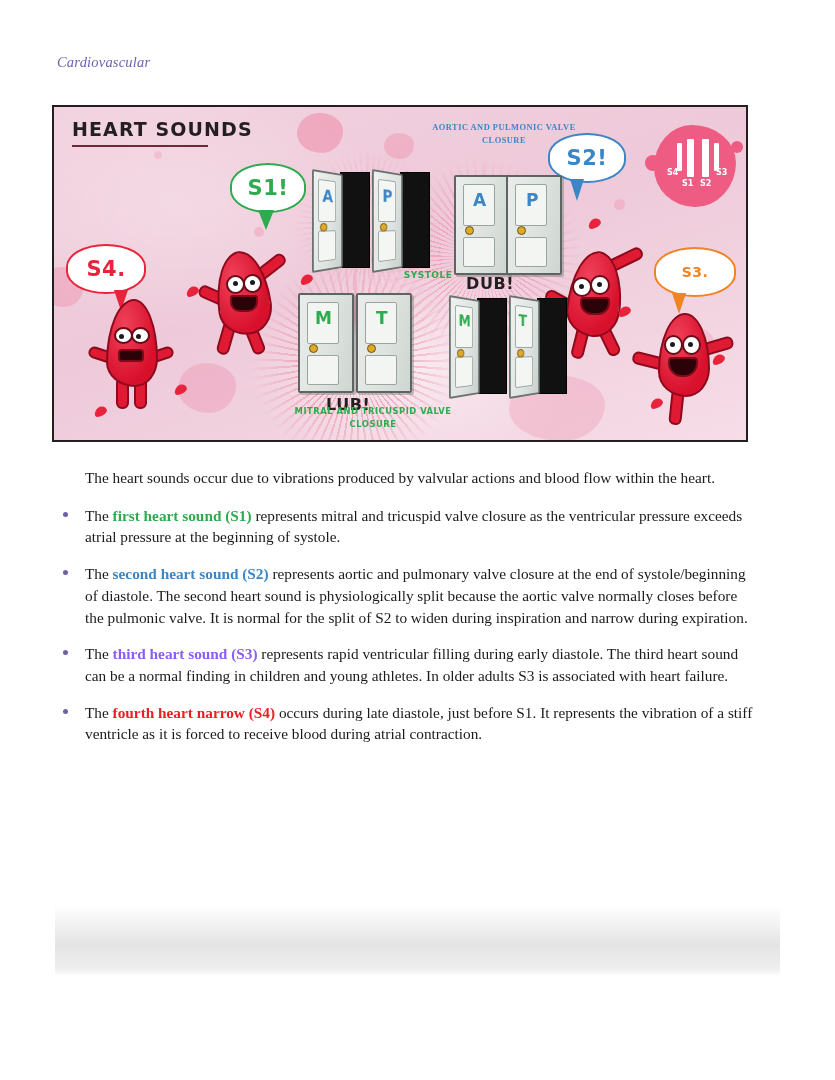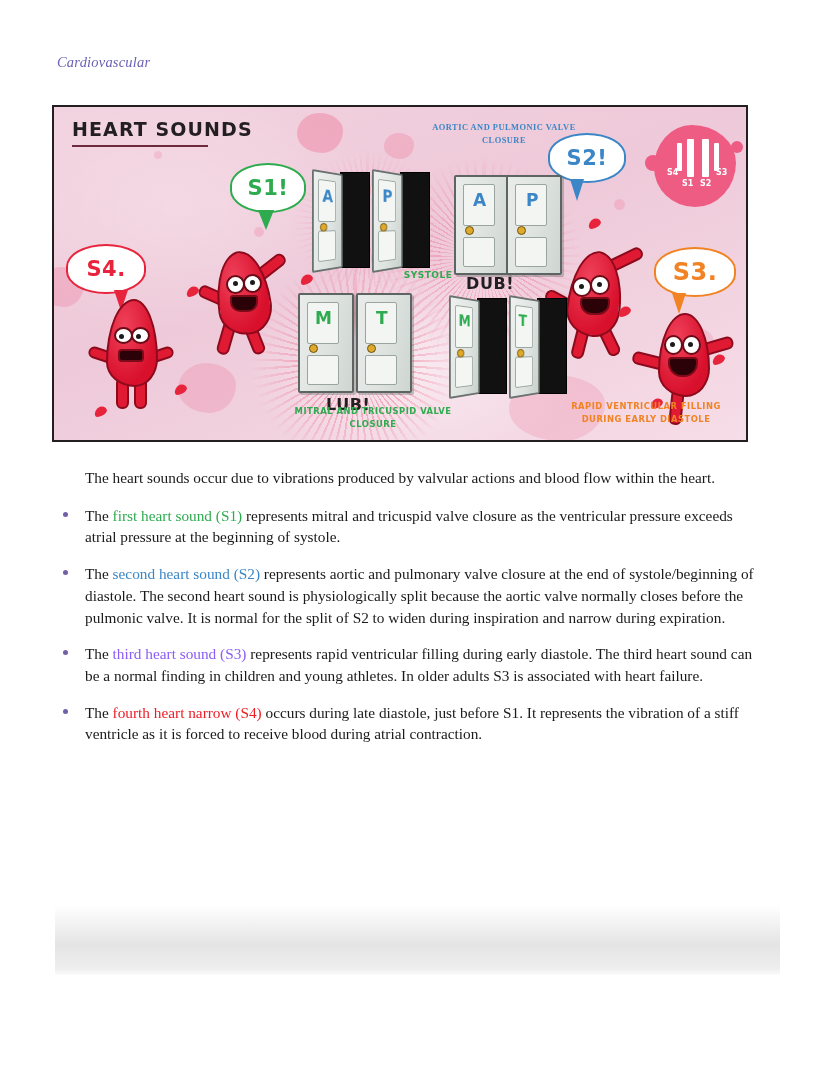--- a/index.html
+++ b/index.html
@@ -272,21 +272,21 @@
     position: relative;
     padding-left: 28px;
     margin-bottom: 15px;
   }
   .bullets li .bl {
     position: absolute; left: 6px; top: 7px;
     width: 5px; height: 5px;
     border-radius: 50%;
     background: #7160a8;
   }
-  .hl { font-weight: normal; }
+  .hl { font-weight: bold; }
 
   
   .footer {
     position: absolute; left: 0; top: 975px;
     width: 835px; height: 105px;
     background: #ffffff;
   }
 </style>
 </head>
 <body>
@@ -340,21 +340,21 @@
       <span style="color:#3b86c6;font-size:21px;">S2!</span>
       <span class="tail" style="left:20px;bottom:-20px;border-left:7px solid transparent;border-right:7px solid transparent;border-top:22px solid #3b86c6;"></span>
     </div>
 
     <div class="bubble" style="left:12px;top:137px;width:76px;height:46px;border-color:#e8243c;">
       <span style="color:#e8243c;font-size:21px;">S4.</span>
       <span class="tail" style="right:16px;bottom:-19px;border-left:7px solid transparent;border-right:7px solid transparent;border-top:21px solid #e8243c;"></span>
     </div>
 
     <div class="bubble" style="left:600px;top:140px;width:78px;height:46px;border-color:#f18324;">
-      <span style="color:#f18324;font-size:24px;">S3.</span>
+      <span style="color:#f18324;font-size:14px;">S3.</span>
       <span class="tail" style="left:16px;bottom:-19px;border-left:7px solid transparent;border-right:7px solid transparent;border-top:21px solid #f18324;"></span>
     </div>
 
     <div class="charac" style="left:36px;top:186px;width:90px;height:120px;">
       <div class="limb" style="left:26px;top:84px;width:9px;height:28px;"></div>
       <div class="limb" style="left:44px;top:84px;width:9px;height:28px;"></div>
       <div class="limb" style="left:-2px;top:56px;width:24px;height:8px;transform:rotate(18deg);"></div>
       <div class="limb" style="left:56px;top:56px;width:24px;height:8px;transform:rotate(-18deg);"></div>
       <div class="body" style="left:16px;top:6px;width:48px;height:84px;border-radius:54% 46% 44% 56% / 72% 68% 32% 28%;"></div>
       <div class="eye" style="left:24px;top:34px;width:15px;height:13px;"></div>
@@ -474,21 +474,20 @@
       <div class="dark"></div>
       <div class="leaf">
         <div class="panel top"></div>
         <div class="panel bot"></div>
         <div class="door-letter" style="left:9px;top:14px;color:#2eab4f;font-size:15px;">T</div>
         <div class="knob" style="left:7px;top:52px;"></div>
       </div>
     </div>
 
     <div class="cap" style="left:230px;top:298px;width:178px;color:#2eab4f;">MITRAL AND TRICUSPID VALVE CLOSURE</div>
-    <div class="cap" style="left:500px;top:293px;width:184px;color:#f18324;">RAPID VENTRICULAR FILLING DURING EARLY DIASTOLE</div>
   </div>
 
   <div class="body-copy">
     <p class="lead">The heart sounds occur due to vibrations produced by valvular actions and blood flow within the heart.</p>
     <ul class="bullets">
       <li>
         <span class="bl"></span>
         <span>The </span><span class="hl" style="color:#2eab4f;">first heart sound (S1)</span><span> represents mitral and tricuspid valve closure as the ventricular pressure exceeds atrial pressure at the beginning of systole.</span>
       </li>
       <li>

